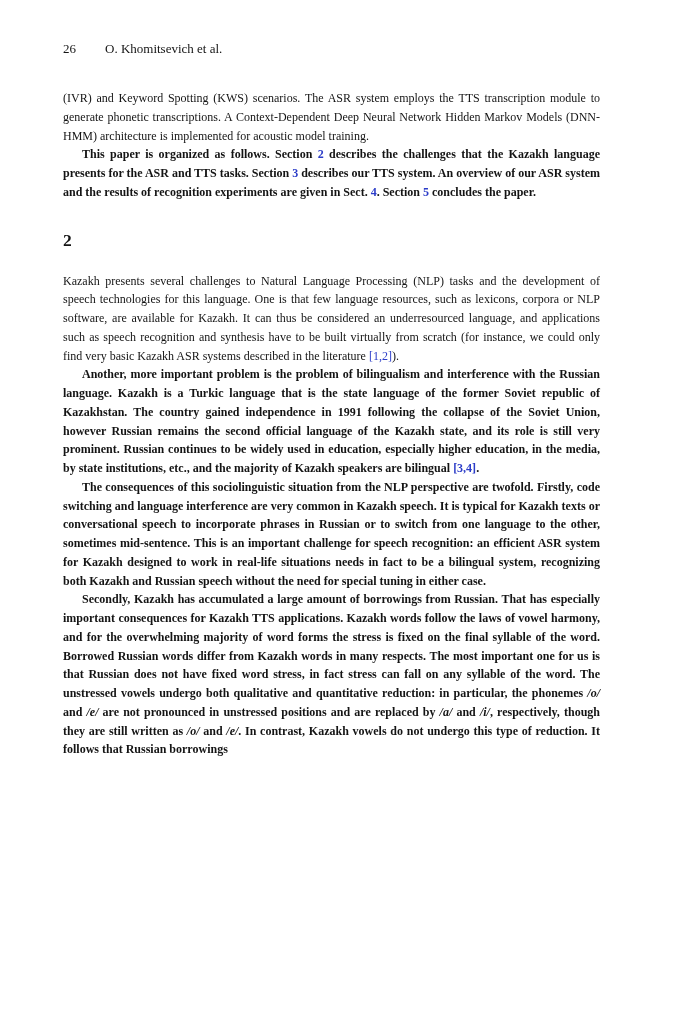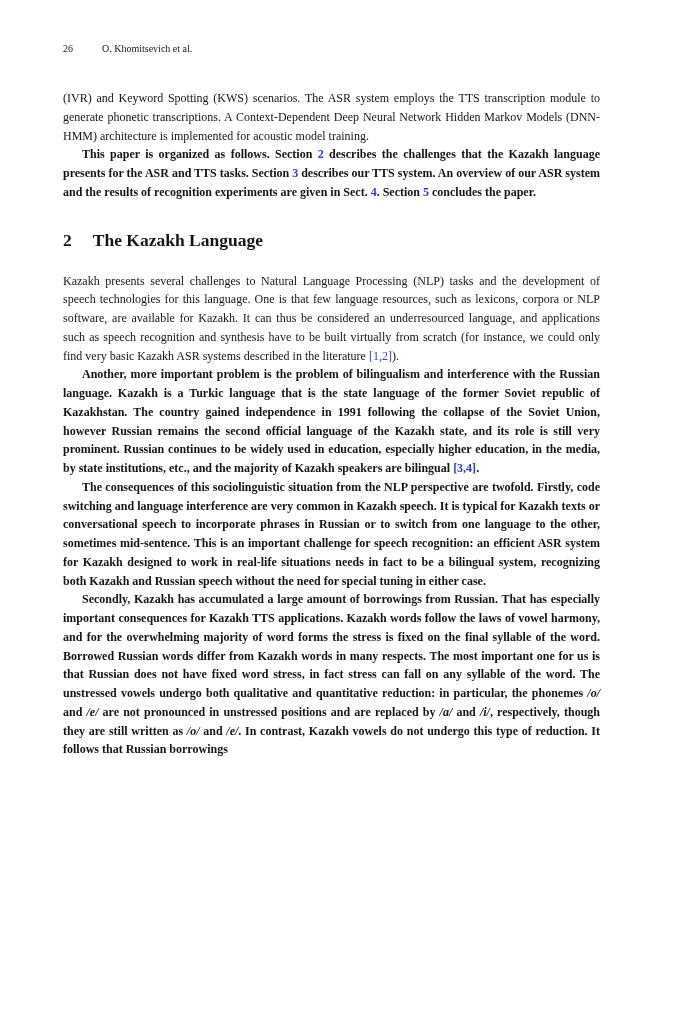--- a/index.html
+++ b/index.html
@@ -16,21 +16,21 @@
     background: var(--page-bg);
     color: var(--text-color);
     overflow: hidden;
   }
   .content {
     position: absolute;
     left: 63px; top: 41px;
     width: 537px;
   }
   .running-head {
-    font-size: 10px;
+    font-size: 13px;
     line-height: 15px;
     margin-bottom: 33px;
     color: var(--text-color);
   }
   .running-head .page-num { display: inline-block; margin-right: 29px; }
   .para {
     margin: 0;
     font-size: 12px;
     line-height: 18.75px;
     text-align: justify;
@@ -58,21 +58,20 @@
     <div class="running-head">
       <span class="page-num">26</span><span class="head-title">O. Khomitsevich et al.</span>
     </div>
 
     <p class="para"><span>(IVR) and Keyword Spotting (KWS) scenarios. The ASR system employs the TTS transcription module to generate phonetic transcriptions. A Context-Dependent Deep Neural Network Hidden Markov Models (DNN-HMM) architecture is implemented for acoustic model training.</span></p>
 
     <p class="para indent"><span>This paper is organized as follows. Section </span><span class="link">2</span><span> describes the challenges that the Kazakh language presents for the ASR and TTS tasks. Section </span><span class="link">3</span><span> describes our TTS system. An overview of our ASR system and the results of recognition experiments are given in Sect. </span><span class="link">4</span><span>. Section </span><span class="link">5</span><span> concludes the paper.</span></p>
 
     <h2 class="heading">
       <span class="num">2</span>
-      <span class="title">The Kazakh Language</span>
     </h2>
 
     <p class="para"><span>Kazakh presents several challenges to Natural Language Processing (NLP) tasks and the development of speech technologies for this language. One is that few language resources, such as lexicons, corpora or NLP software, are available for Kazakh. It can thus be considered an underresourced language, and applications such as speech recognition and synthesis have to be built virtually from scratch (for instance, we could only find very basic Kazakh ASR systems described in the literature </span><span class="link">[1,2]</span><span>).</span></p>
 
     <p class="para indent"><span>Another, more important problem is the problem of bilingualism and interference with the Russian language. Kazakh is a Turkic language that is the state language of the former Soviet republic of Kazakhstan. The country gained independence in 1991 following the collapse of the Soviet Union, however Russian remains the second official language of the Kazakh state, and its role is still very prominent. Russian continues to be widely used in education, especially higher education, in the media, by state institutions, etc., and the majority of Kazakh speakers are bilingual </span><span class="link">[3,4]</span><span>.</span></p>
 
     <p class="para indent"><span>The consequences of this sociolinguistic situation from the NLP perspective are twofold. Firstly, code switching and language interference are very common in Kazakh speech. It is typical for Kazakh texts or conversational speech to incorporate phrases in Russian or to switch from one language to the other, sometimes mid-sentence. This is an important challenge for speech recognition: an efficient ASR system for Kazakh designed to work in real-life situations needs in fact to be a bilingual system, recognizing both Kazakh and Russian speech without the need for special tuning in either case.</span></p>
 
     <p class="para indent"><span>Secondly, Kazakh has accumulated a large amount of borrowings from Russian. That has especially important consequences for Kazakh TTS applications. Kazakh words follow the laws of vowel harmony, and for the overwhelming majority of word forms the stress is fixed on the final syllable of the word. Borrowed Russian words differ from Kazakh words in many respects. The most important one for us is that Russian does not have fixed word stress, in fact stress can fall on any syllable of the word. The unstressed vowels undergo both qualitative and quantitative reduction: in particular, the phonemes </span><span class="italic">/o/</span><span> and </span><span class="italic">/e/</span><span> are not pronounced in unstressed positions and are replaced by </span><span class="italic">/a/</span><span> and </span><span class="italic">/i/</span><span>, respectively, though they are still written as </span><span class="italic">/o/</span><span> and </span><span class="italic">/e/</span><span>. In contrast, Kazakh vowels do not undergo this type of reduction. It follows that Russian borrowings</span></p>
 

